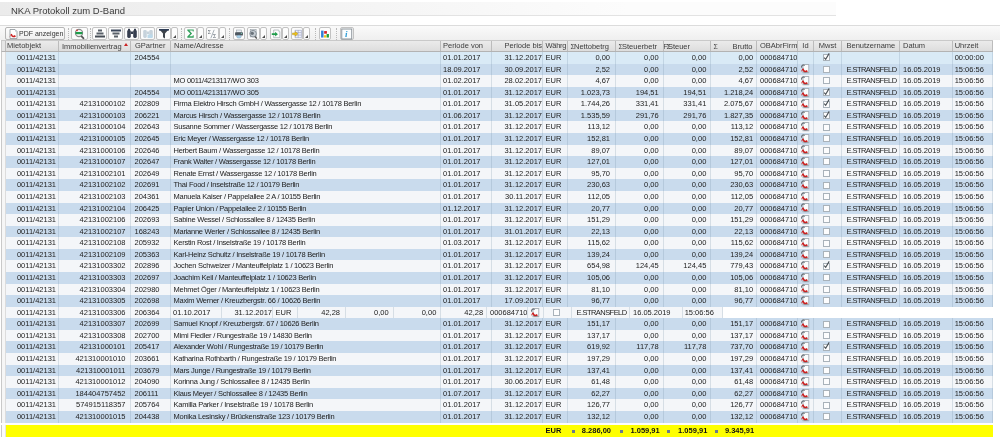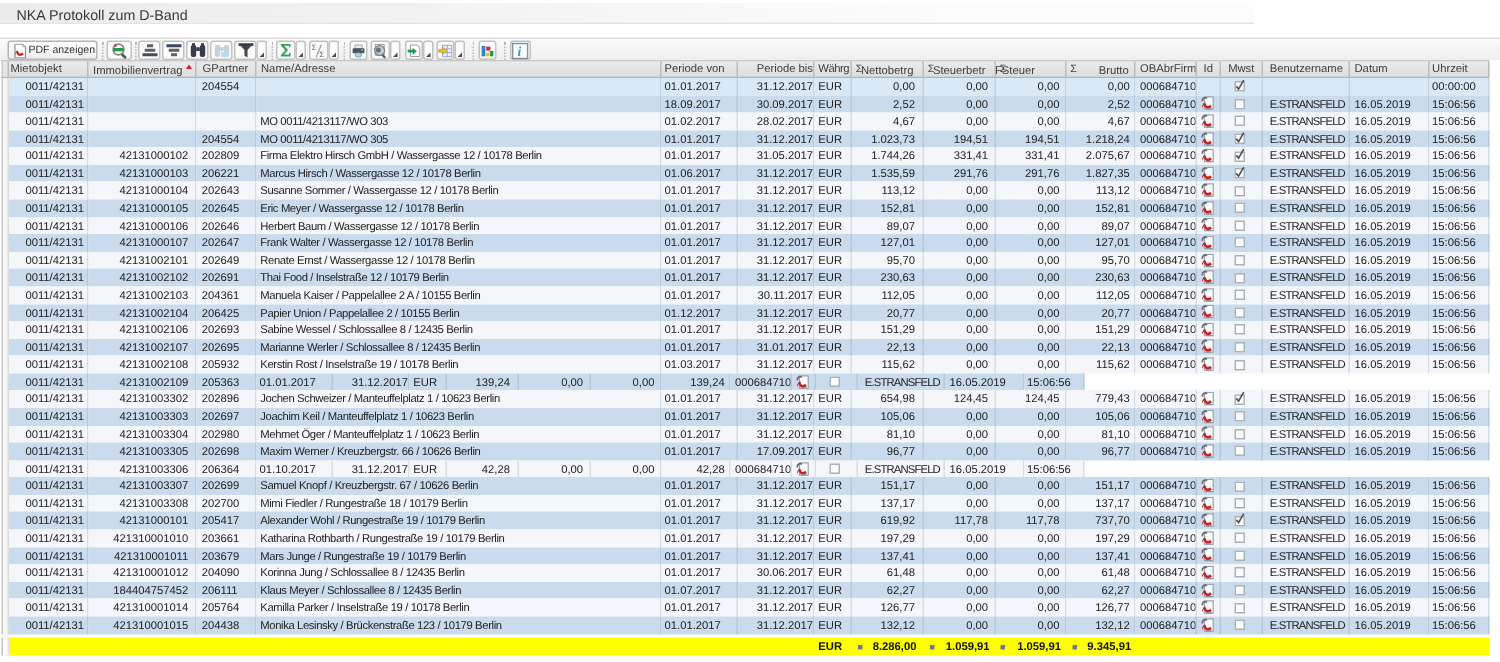--- a/index.html
+++ b/index.html
@@ -679,21 +679,21 @@
           <span class="cb"></span>
         </div>
         <div class="c c15 nm">E.STRANSFELD</div>
         <div class="c c16">16.05.2019</div>
         <div class="c c17">15:06:56</div>
       </div>
 <div class="row rb">
         <div class="c gut"></div>
         <div class="c c1 ra">0011/42131</div>
         <div class="c c2 ra">42131002107</div>
-        <div class="c c3">202695</div>
+        <div class="c c3">168243</div>
         <div class="c c4 nm">Marianne Werler / Schlossallee 8 / 12435 Berlin</div>
         <div class="c c5">01.01.2017</div>
         <div class="c c6">31.01.2017</div>
         <div class="c c7">EUR</div>
         <div class="c c8 ra">22,13</div>
         <div class="c c9 ra">0,00</div>
         <div class="c c10 ra">0,00</div>
         <div class="c c11 ra">22,13</div>
         <div class="c c12">000684710</div>
         <div class="c c13 ct">
@@ -738,20 +738,21 @@
         </div>
         <div class="c c15 nm">E.STRANSFELD</div>
         <div class="c c16">16.05.2019</div>
         <div class="c c17">15:06:56</div>
       </div>
 <div class="row rb">
         <div class="c gut"></div>
         <div class="c c1 ra">0011/42131</div>
         <div class="c c2 ra">42131002109</div>
         <div class="c c3">205363</div>
+        <div class="c c4 nm">Karl-Heinz Schultz / Inselstraße 19 / 10178 Berlin</div>
         <div class="c c5">01.01.2017</div>
         <div class="c c6">31.12.2017</div>
         <div class="c c7">EUR</div>
         <div class="c c8 ra">139,24</div>
         <div class="c c9 ra">0,00</div>
         <div class="c c10 ra">0,00</div>
         <div class="c c11 ra">139,24</div>
         <div class="c c12">000684710</div>
         <div class="c c13 ct">
           <svg class="idic" width="11" height="10" viewBox="0 0 11 10">
@@ -943,21 +944,21 @@
         </div>
         <div class="c c15 nm">E.STRANSFELD</div>
         <div class="c c16">16.05.2019</div>
         <div class="c c17">15:06:56</div>
       </div>
 <div class="row rw">
         <div class="c gut"></div>
         <div class="c c1 ra">0011/42131</div>
         <div class="c c2 ra">42131003308</div>
         <div class="c c3">202700</div>
-        <div class="c c4 nm">Mimi Fiedler / Rungestraße 18 / 10179 Berlin</div>
+        <div class="c c4 nm">Mimi Fiedler / Rungestraße 19 / 14830 Berlin</div>
         <div class="c c5">01.01.2017</div>
         <div class="c c6">31.12.2017</div>
         <div class="c c7">EUR</div>
         <div class="c c8 ra">137,17</div>
         <div class="c c9 ra">0,00</div>
         <div class="c c10 ra">0,00</div>
         <div class="c c11 ra">137,17</div>
         <div class="c c12">000684710</div>
         <div class="c c13 ct">
           <svg class="idic" width="11" height="10" viewBox="0 0 11 10">
@@ -1119,21 +1120,21 @@
         <div class="c c14 ct">
           <span class="cb"></span>
         </div>
         <div class="c c15 nm">E.STRANSFELD</div>
         <div class="c c16">16.05.2019</div>
         <div class="c c17">15:06:56</div>
       </div>
 <div class="row rw">
         <div class="c gut"></div>
         <div class="c c1 ra">0011/42131</div>
-        <div class="c c2 ra">421310001014</div>
+        <div class="c c2 ra">574915118357</div>
         <div class="c c3">205764</div>
         <div class="c c4 nm">Kamilla Parker / Inselstraße 19 / 10178 Berlin</div>
         <div class="c c5">01.01.2017</div>
         <div class="c c6">31.12.2017</div>
         <div class="c c7">EUR</div>
         <div class="c c8 ra">126,77</div>
         <div class="c c9 ra">0,00</div>
         <div class="c c10 ra">0,00</div>
         <div class="c c11 ra">126,77</div>
         <div class="c c12">000684710</div>

